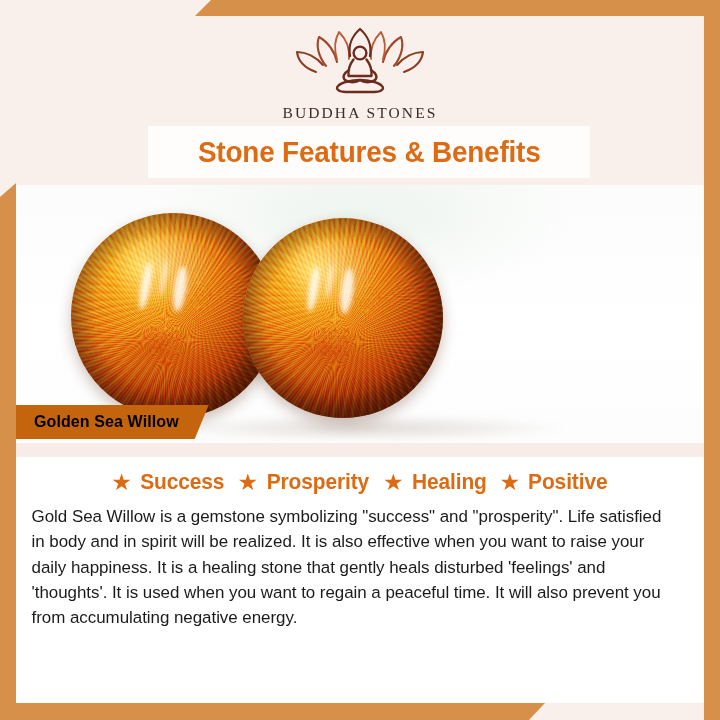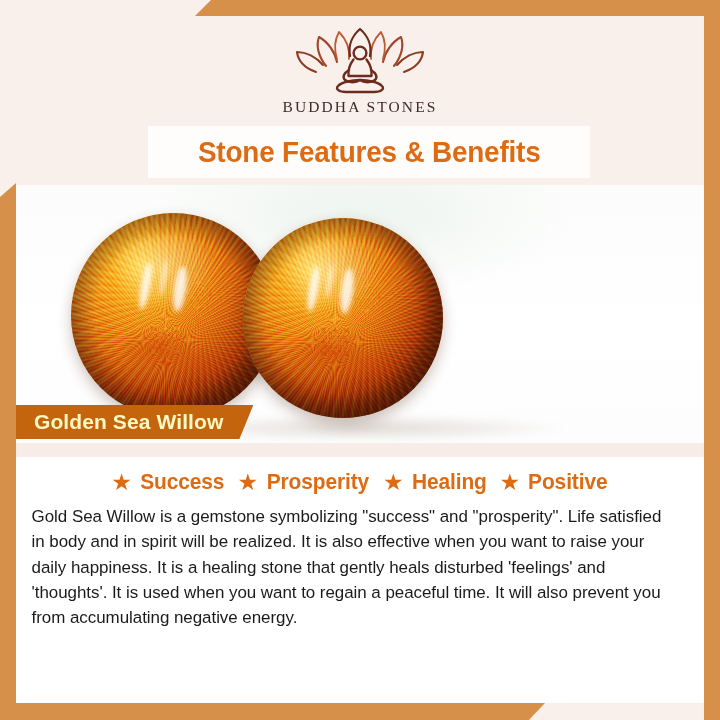--- a/index.html
+++ b/index.html
@@ -84,20 +84,21 @@
     text-align: center;
   }
   .logo-mark {
     display: block;
     margin: 0 auto;
     width: 140px;
     height: 72px;
   }
   .logo-word {
     display: block;
+    margin-top: 6px;
     font-family: "Liberation Serif", serif;
     font-size: 15.5px;
     letter-spacing: 2.1px;
     color: #3d2b26;
     white-space: nowrap;
   }
 
   
   .title-banner {
     position: absolute;
@@ -249,22 +250,22 @@
     top: 405px;
     height: 34px;
     padding: 0 30px 0 18px;
     background: #c4650e;
     display: flex;
     align-items: center;
     clip-path: polygon(0 0, 100% 0, calc(100% - 14px) 100%, 0 100%);
     z-index: 5;
   }
   .name-badge-text {
-    color: #fef9c3;
-    font-size: 21px;
+    color: #000000;
+    font-size: 16px;
     font-weight: bold;
     letter-spacing: 0.1px;
     white-space: nowrap;
   }
 
   
   .separator {
     position: absolute;
     left: 16px;
     top: 443px;

